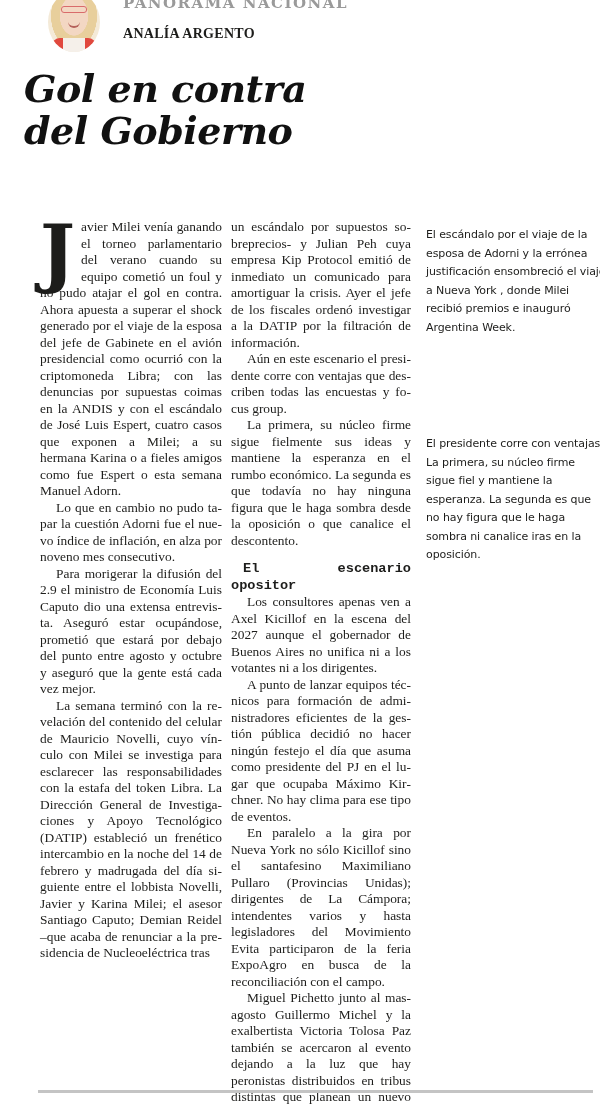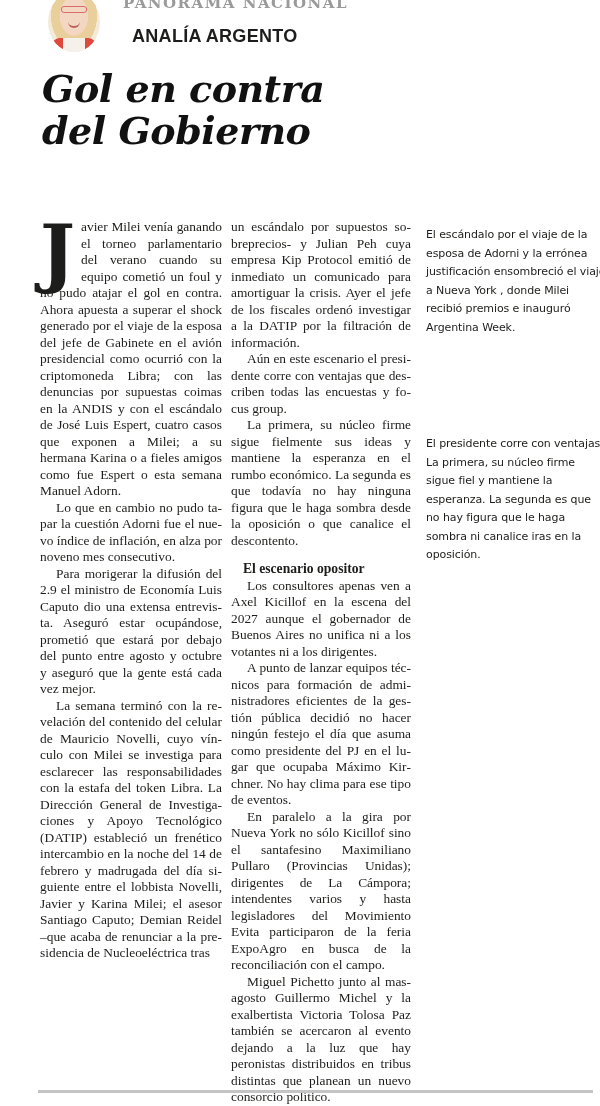--- a/index.html
+++ b/index.html
@@ -12,44 +12,44 @@
     }
     .avatar .glasses { position: absolute; left: 13px; top: 14px; width: 26px; height: 7px; border: 1.5px solid #d96b6b; border-radius: 3px; box-sizing: border-box; }
     .avatar .shirt { position: absolute; left: 4px; bottom: 0; width: 44px; height: 14px; background: linear-gradient(90deg, #e0483e 0 25%, #f5f0ea 25% 75%, #e0483e 75%); border-radius: 8px 8px 0 0; }
     .avatar .mouth { position: absolute; left: 20px; top: 30px; width: 12px; height: 4px; border-bottom: 2px solid #b5615a; border-radius: 0 0 8px 8px; }
     .section-label {
       position: absolute; left: 123px; top: -6px;
       font-family: "DejaVu Serif", serif; font-size: 15px; letter-spacing: 1.5px;
       color: #9a9a9a; font-weight: bold; white-space: nowrap;
     }
     .author {
-      position: absolute; left: 132px; top: 26px;
-      font-family: Liberation Sans, sans-serif; font-weight: bold; font-size: 18px;
+      position: absolute; left: 123px; top: 26px;
+      font-family: Liberation Serif, serif; font-weight: bold; font-size: 14px;
       letter-spacing: 0.3px; color: #1d1d1b; white-space: nowrap;
     }
     .headline {
-      position: absolute; left: 42px; top: 68px; width: 340px;
+      position: absolute; left: 24px; top: 68px; width: 340px;
       font-family: "DejaVu Serif", serif; font-weight: bold; font-style: italic;
       font-size: 38px; line-height: 42px; color: #111; margin: 0; letter-spacing: -0.5px;
     }
     .col {
       position: absolute; top: 219px;
       font-family: "Liberation Serif", serif; font-size: 13.4px; line-height: 16.5px;
       text-align: justify; color: #1d1d1b; hyphens: manual;
     }
     .col1 { left: 40px; width: 182px; }
     .col2 { left: 231px; width: 180px; }
     .col p { margin: 0; text-indent: 16px; }
     .col p.first { text-indent: 0; }
     .dropcap {
       float: left; font-family: "DejaVu Serif", serif; font-weight: bold;
       font-size: 74px; line-height: 62px; margin: 2px 6px 0 0; color: #1d1d1b;
     }
     .col h3 {
-      margin: 12px 0 0 0; font-family: Liberation Serif, serif; font-weight: bold;
+      margin: 12px 0 0 0; font-family: Liberation Mono, monospace; font-weight: bold;
       font-size: 13.6px; line-height: 16.5px; text-indent: 12px;
     }
     .pull {
       position: absolute; left: 420px; width: 180px;
       font-family: "DejaVu Sans", sans-serif; font-weight: normal;
       font-size: 11px; line-height: 18.5px; color: #1d1d1b; margin: 6px; letter-spacing: -0.1px;
     }
     .pull1 { top: 220px; }
     .pull2 { top: 429px; }
     .rule { position: absolute; left: 38px; top: 1090px; width: 555px; height: 3px; background: #c4c4c4; }

